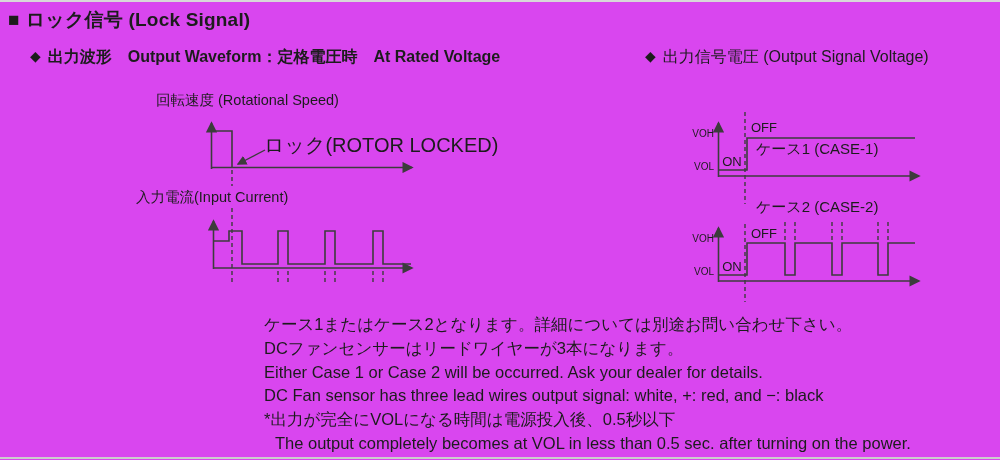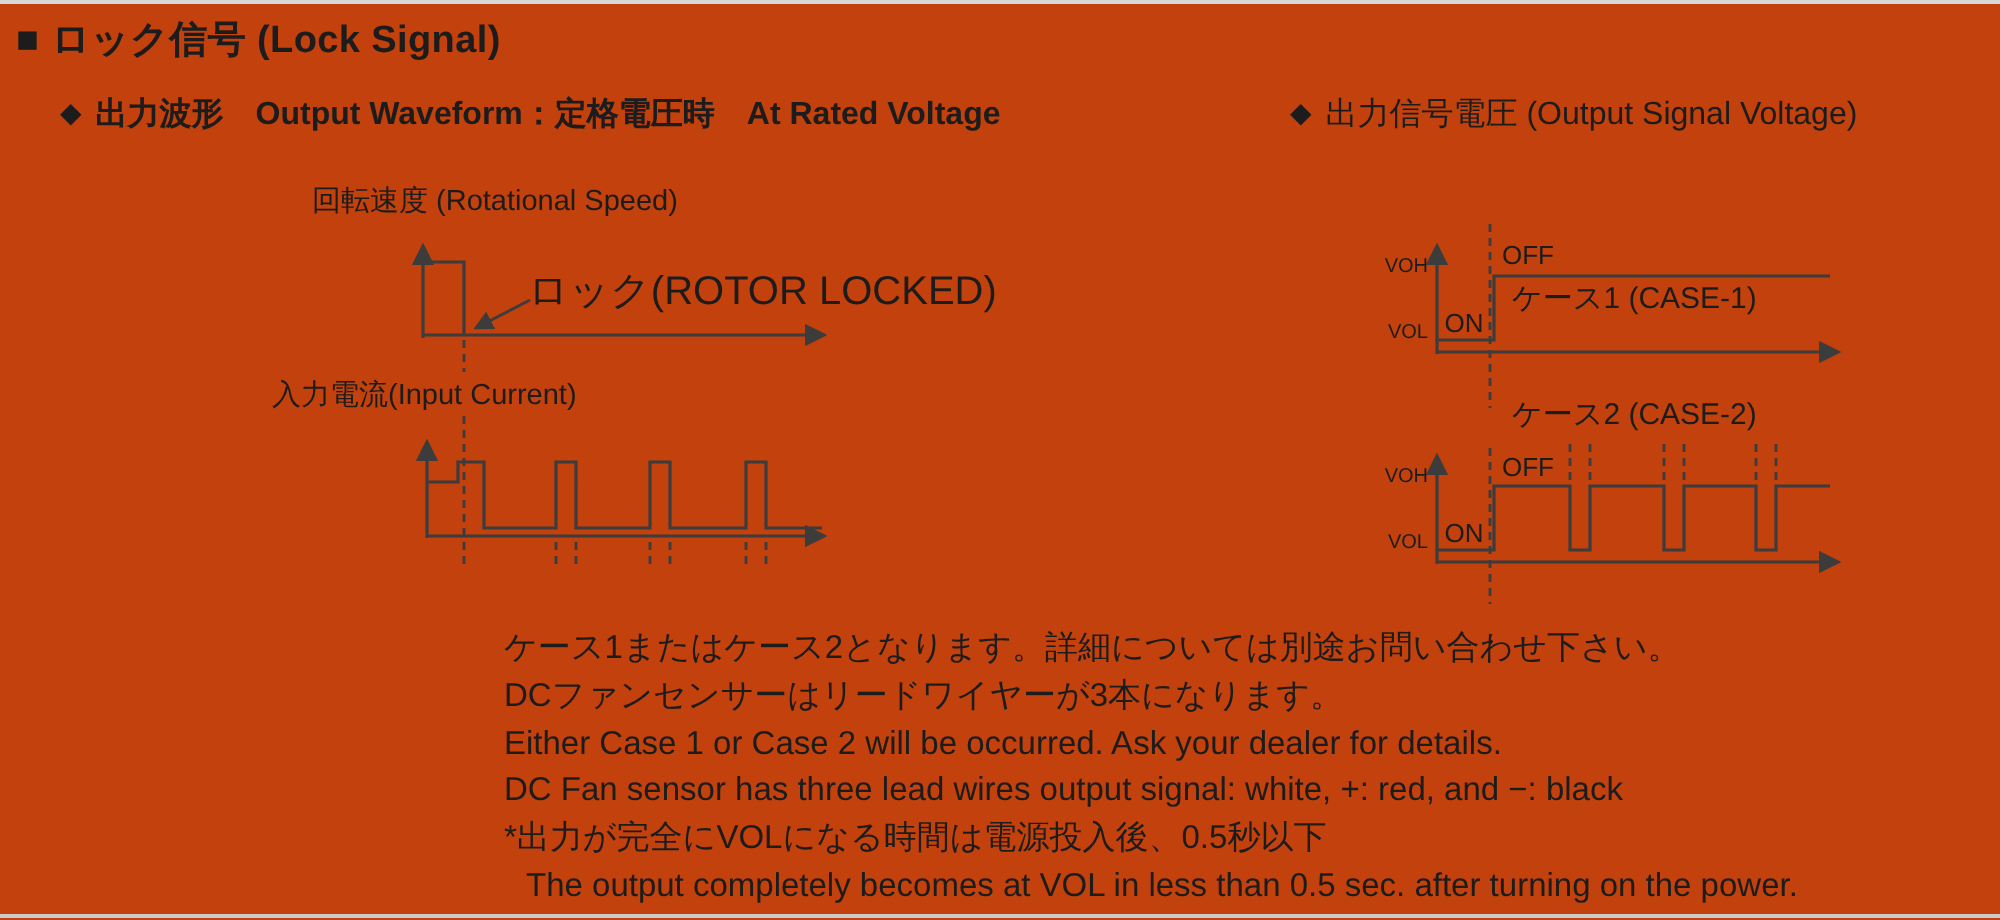--- a/index.html
+++ b/index.html
@@ -1,17 +1,17 @@
 <!DOCTYPE html>
 <html><head>
 <meta charset="utf-8">
 <style>
   html,body { margin:0; padding:0; background:#ffffff; }
   .page {
-    position:relative; width:1000px; height:460px; background:#c2410c;
+    position:relative; width:1000px; height:460px; background:#d946ef;
     font-family:"Liberation Sans","DejaVu Sans",sans-serif; color:#1c1c1c;
     overflow:hidden;
   }
   .abs { position:absolute; white-space:nowrap; }
   .title { left:8px; top:7px; font-size:19px; font-weight:bold; letter-spacing:.2px; }
   .title .sq { margin-right:6px; }
   .heading { font-size:16px; font-weight:500; }
   .heading .dm { margin-right:7px; font-size:14px; position:relative; top:-1px; }
   .h-left { left:30px; top:47px;font-weight:bold; }
   .h-right { left:645px; top:47px; }
@@ -21,21 +21,21 @@
   .callout { left:264px; top:132px; font-size:20px; font-weight:500; }
   .case-title { font-size:15px; font-weight:500; }
   .ct-1 { left:756px; top:94px;margin-top:46px; }
   .ct-2 { left:756px; top:198px; }
   .lvl { font-size:10px; width:30px; text-align:right; }
   .v1h { left:684px; top:128px; } .v1l { left:684px; top:161px; }
   .v2h { left:684px; top:233px; } .v2l { left:684px; top:266px; }
   .state { font-size:13px; width:28px; text-align:center; }
   .on1 { left:718px; top:154px; } .off1 { left:751px; top:120px; text-align:left; }
   .on2 { left:718px; top:259px; } .off2 { left:751px; top:226px; text-align:left; }
-  .notes { position:absolute; left:252px; top:313px; font-size:16.5px; line-height:23.8px; }
+  .notes { position:absolute; left:264px; top:313px; font-size:16.5px; line-height:23.8px; }
   .notes .indent { padding-left:11px; }
   .linework { position:absolute; left:0; top:0; }
   .artifact-top { left:0; top:0; width:1000px; height:2px; background:#d8d8d8; }
   .artifact-bottom { left:0; top:457px; width:1000px; height:2px; background:#cccccc; }
 </style>
 </head>
 <body>
 
 <div class="page">
 

